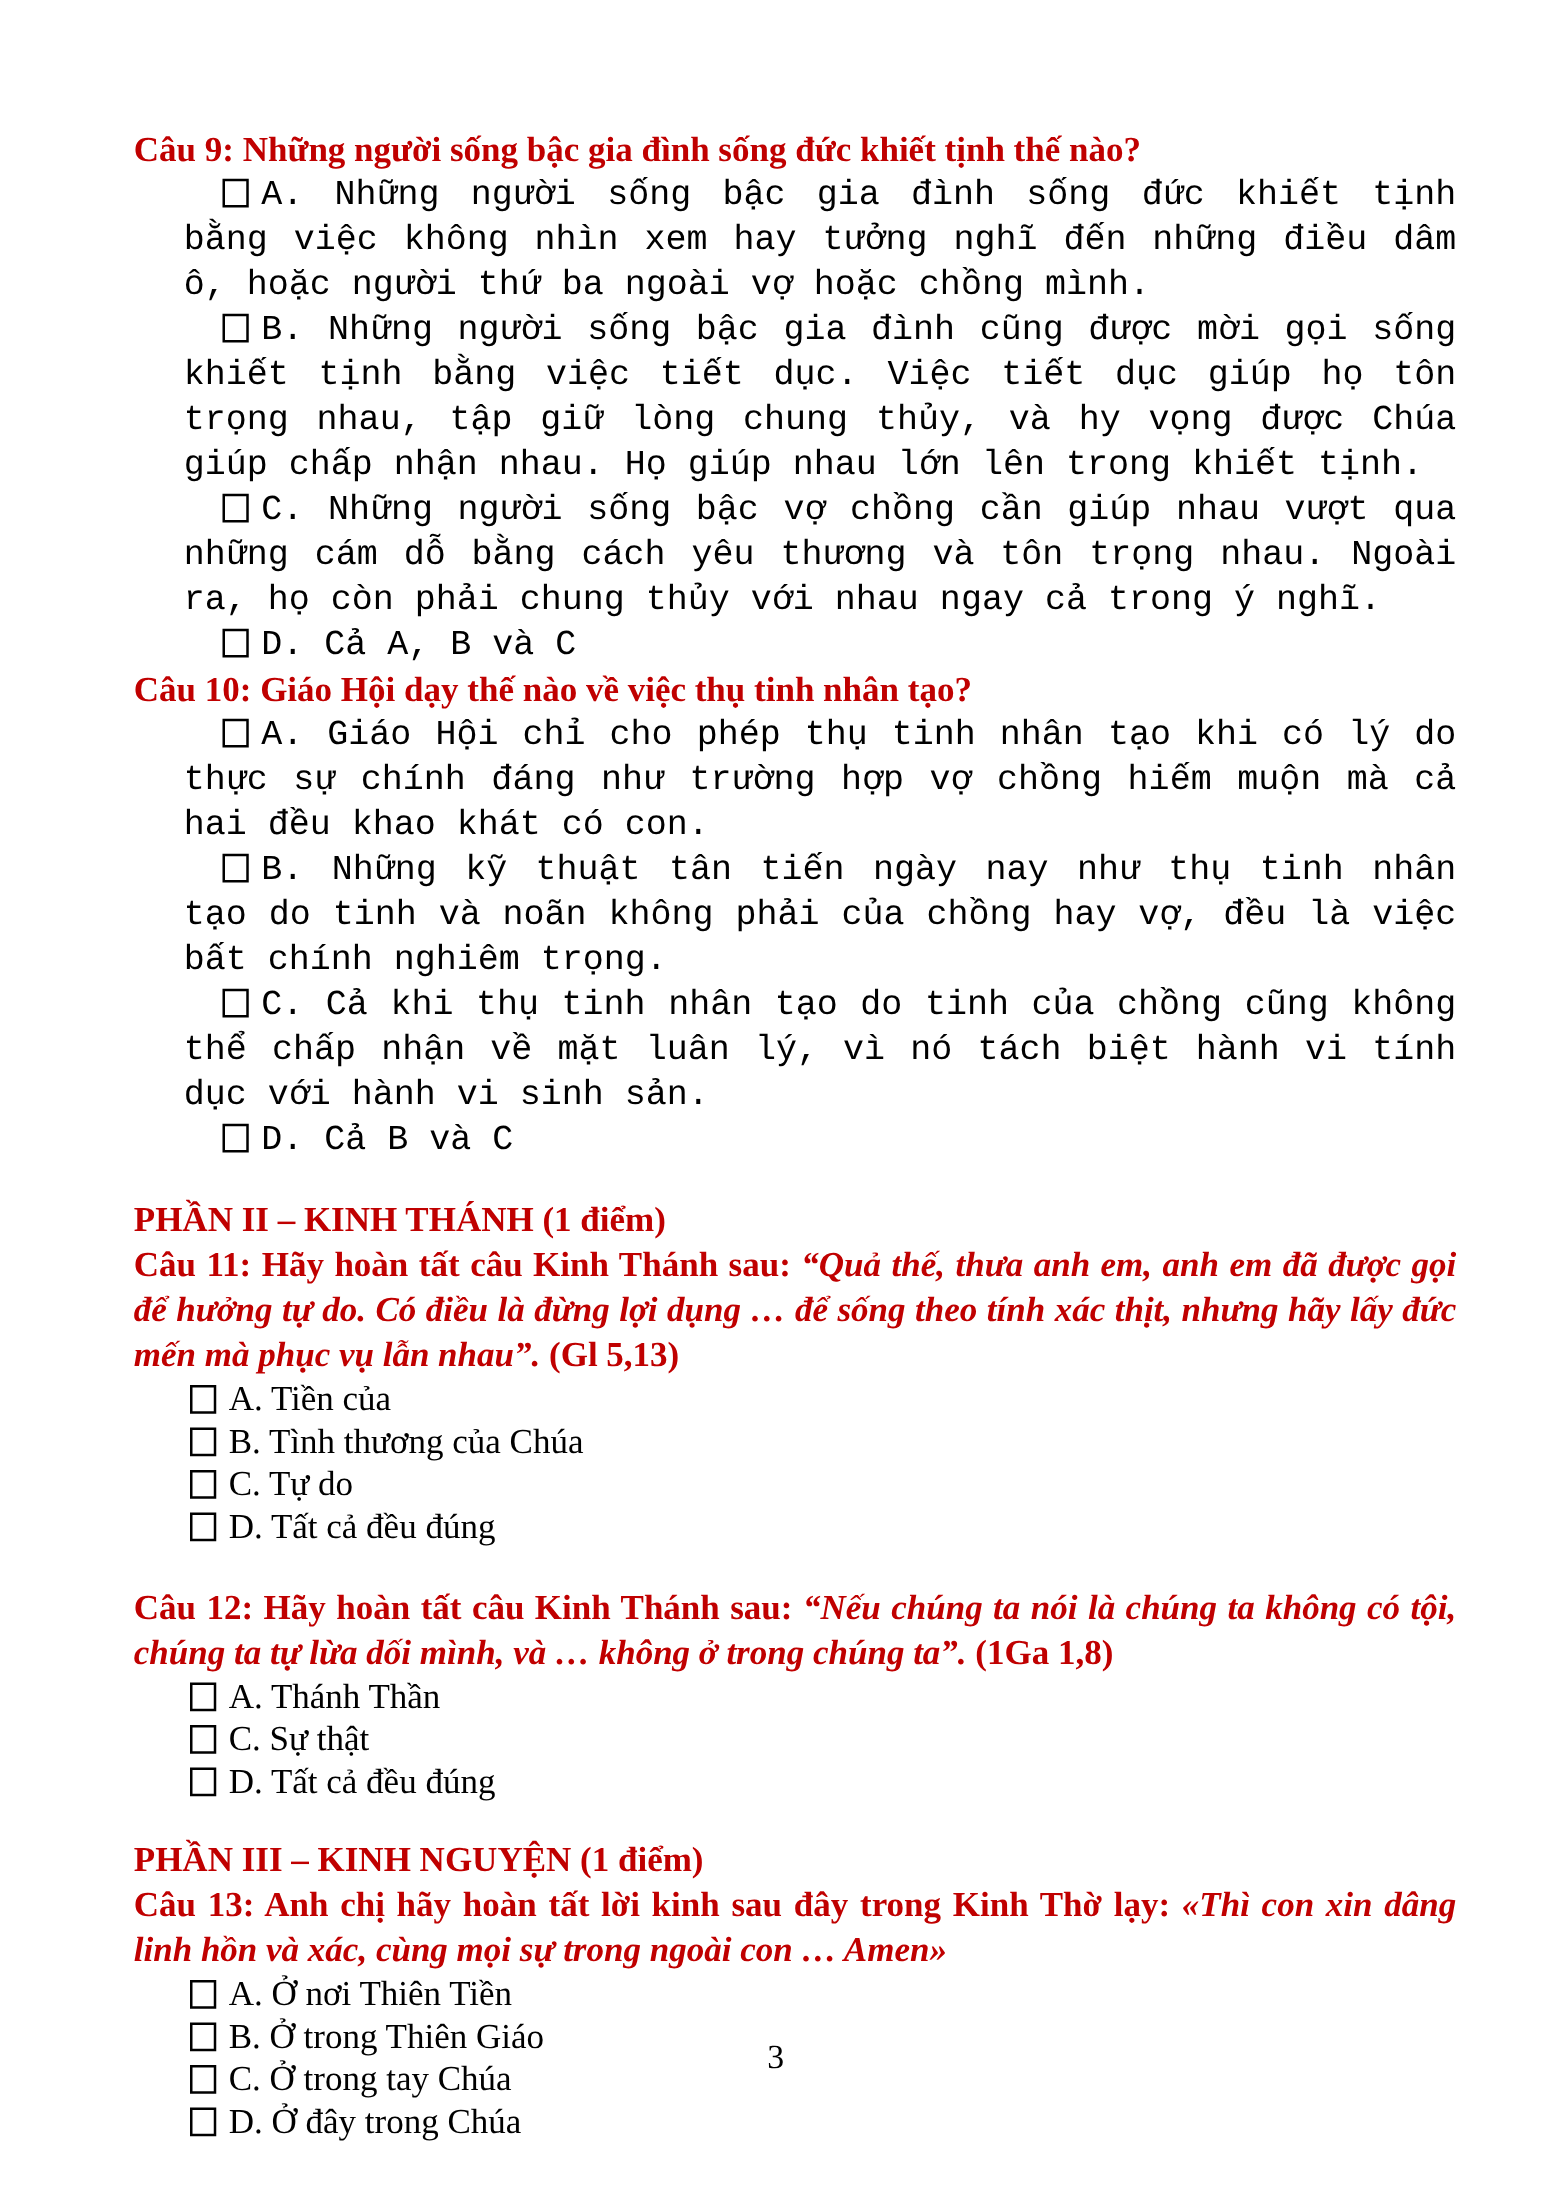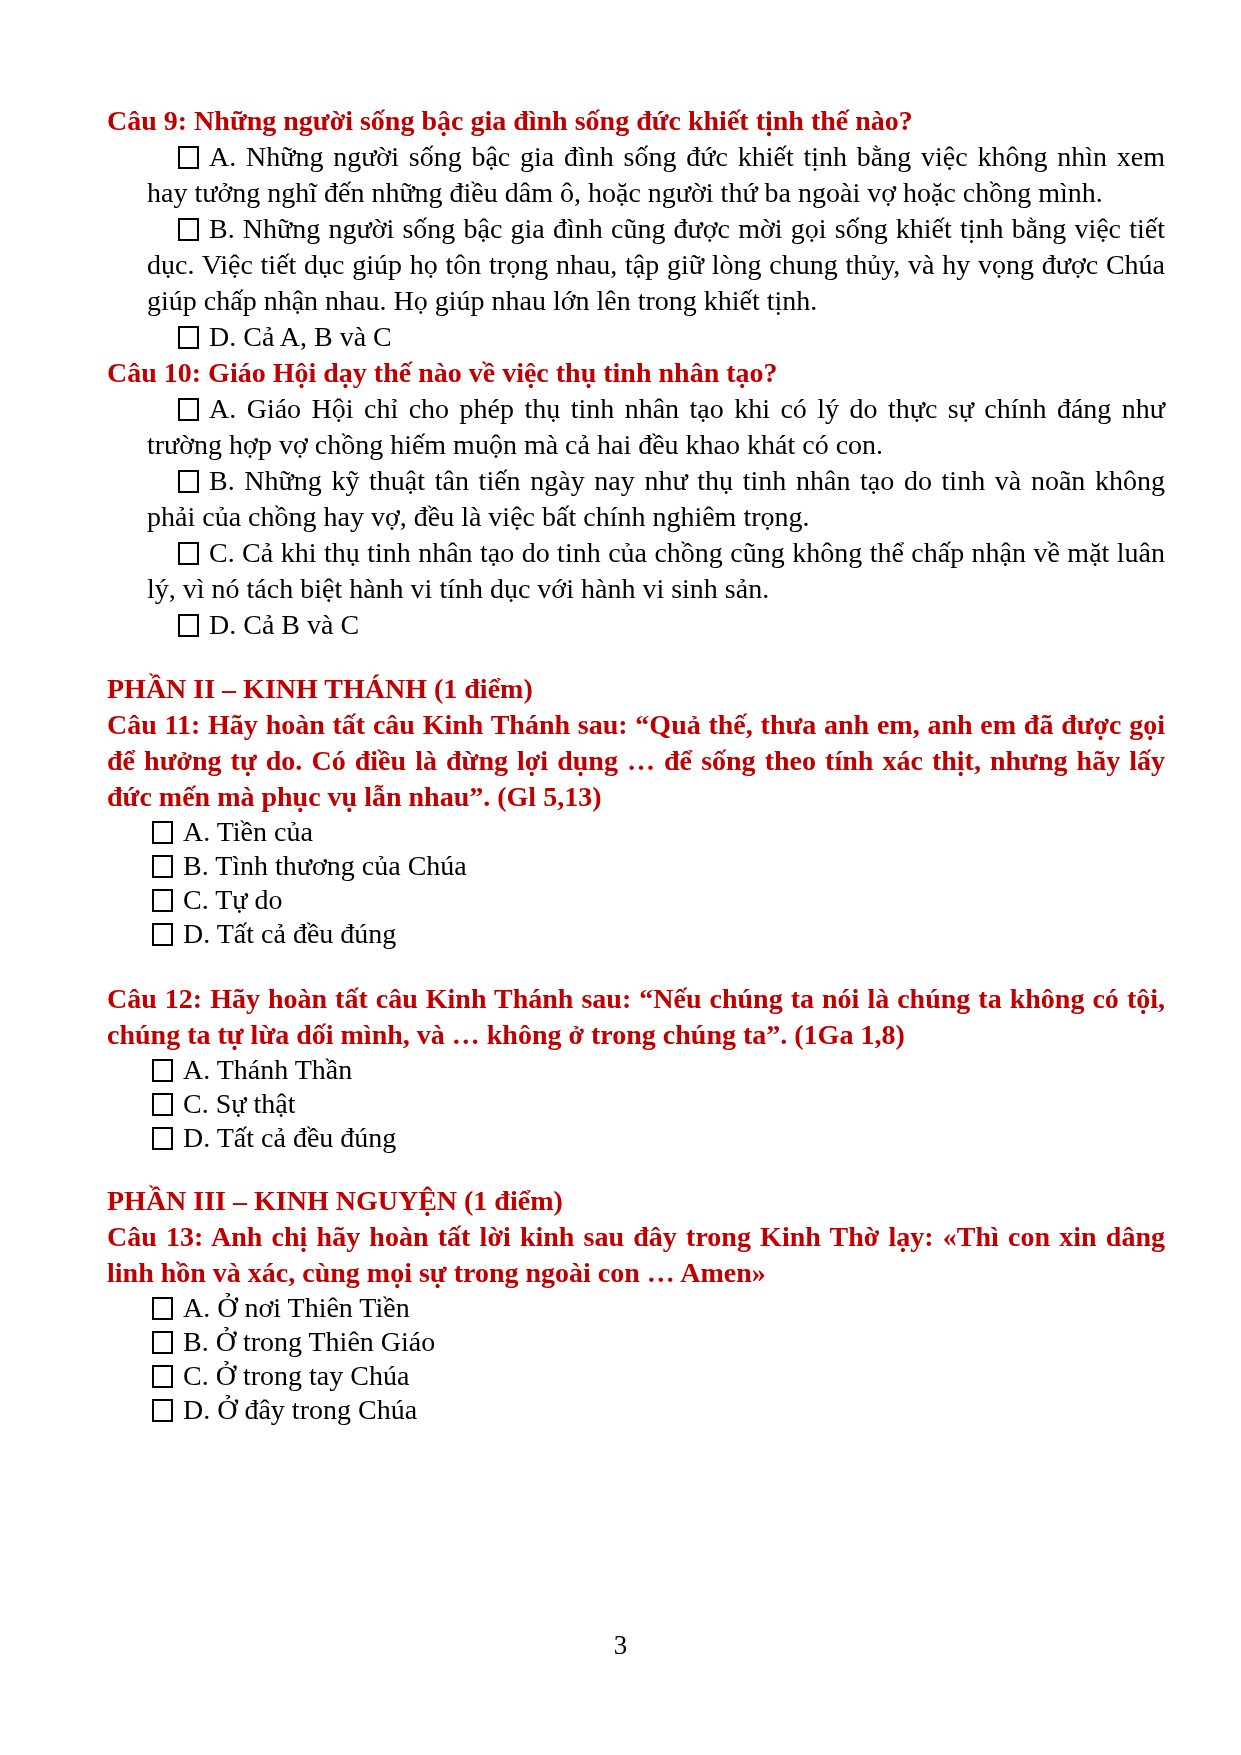--- a/index.html
+++ b/index.html
@@ -24,27 +24,29 @@
   }
   .q-heading {
     margin: 0;
     font-size: 28px;
     line-height: 36px;
     font-weight: bold;
     color: #C00000;
     text-align: justify;
   }
   .q-heading .quote {
+    font-style: italic;
   }
   .opt-long {
     margin: 0 0 0 40px;
     text-indent: 31px;
     font-size: 28px;
     line-height: 36px;
     text-align: justify;
+    font-family: Liberation Mono, monospace;
   }
   .opt-short {
     margin: 0 0 0 45px;
     font-size: 28px;
     line-height: 34px;
   }
   .checkbox {
     display: inline-block;
     box-sizing: border-box;
     width: 21px;
@@ -81,20 +83,21 @@
 </style>
 </head>
 <body>
 
 <div class="page">
 
   <section>
     <p class="q-heading">Câu 9: Những người sống bậc gia đình sống đức khiết tịnh thế nào?</p>
     <p class="opt-long"><span class="checkbox"></span><span>A. Những người sống bậc gia đình sống đức khiết tịnh bằng việc không nhìn xem hay tưởng nghĩ đến những điều dâm ô, hoặc người thứ ba ngoài vợ hoặc chồng mình.</span></p>
     <p class="opt-long"><span class="checkbox"></span><span>B. Những người sống bậc gia đình cũng được mời gọi sống khiết tịnh bằng việc tiết dục. Việc tiết dục giúp họ tôn trọng nhau, tập giữ lòng chung thủy, và hy vọng được Chúa giúp chấp nhận nhau. Họ giúp nhau lớn lên trong khiết tịnh.</span></p>
+    <p class="opt-long"><span class="checkbox"></span><span>C. Những người sống bậc vợ chồng cần giúp nhau vượt qua những cám dỗ bằng cách yêu thương và tôn trọng nhau. Ngoài ra, họ còn phải chung thủy với nhau ngay cả trong ý nghĩ.</span></p>
     <p class="opt-long"><span class="checkbox"></span><span>D. Cả A, B và C</span></p>
   </section>
 
   <section>
     <p class="q-heading">Câu 10: Giáo Hội dạy thế nào về việc thụ tinh nhân tạo?</p>
     <p class="opt-long"><span class="checkbox"></span><span>A. Giáo Hội chỉ cho phép thụ tinh nhân tạo khi có lý do thực sự chính đáng như trường hợp vợ chồng hiếm muộn mà cả hai đều khao khát có con.</span></p>
     <p class="opt-long"><span class="checkbox"></span><span>B. Những kỹ thuật tân tiến ngày nay như thụ tinh nhân tạo do tinh và noãn không phải của chồng hay vợ, đều là việc bất chính nghiêm trọng.</span></p>
     <p class="opt-long"><span class="checkbox"></span><span>C. Cả khi thụ tinh nhân tạo do tinh của chồng cũng không thể chấp nhận về mặt luân lý, vì nó tách biệt hành vi tính dục với hành vi sinh sản.</span></p>
     <p class="opt-long"><span class="checkbox"></span><span>D. Cả B và C</span></p>
   </section>

